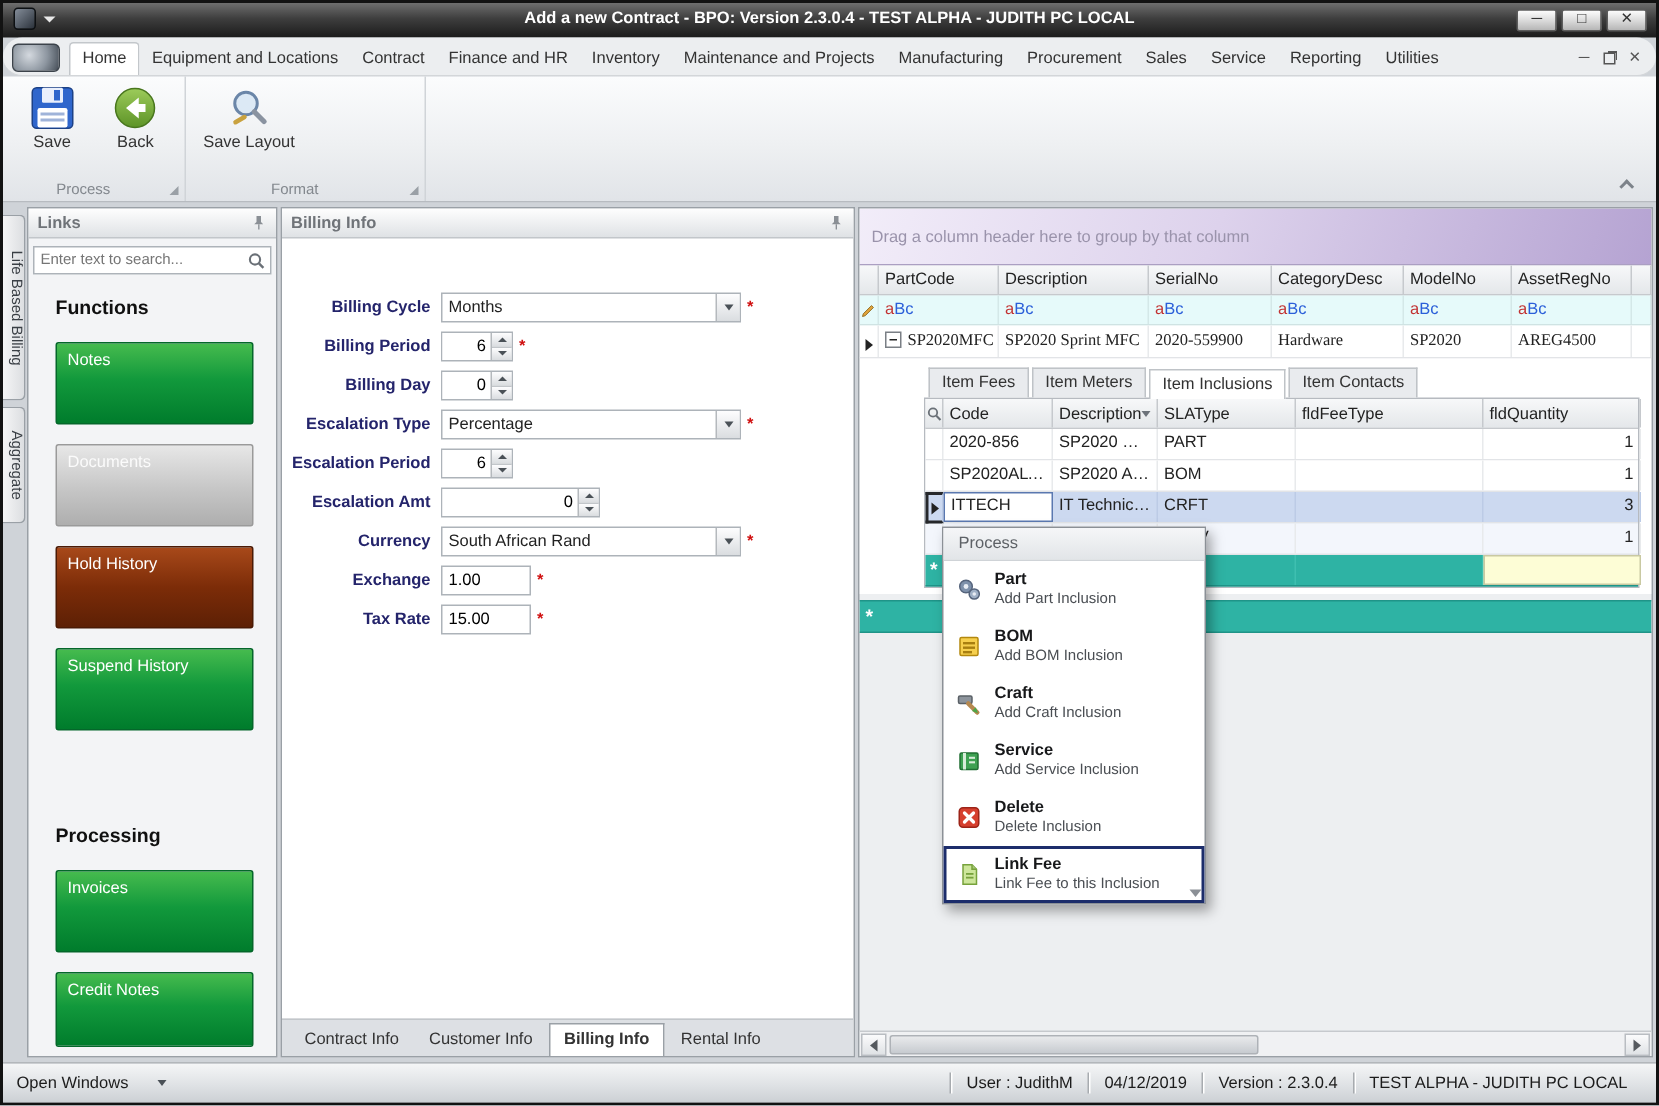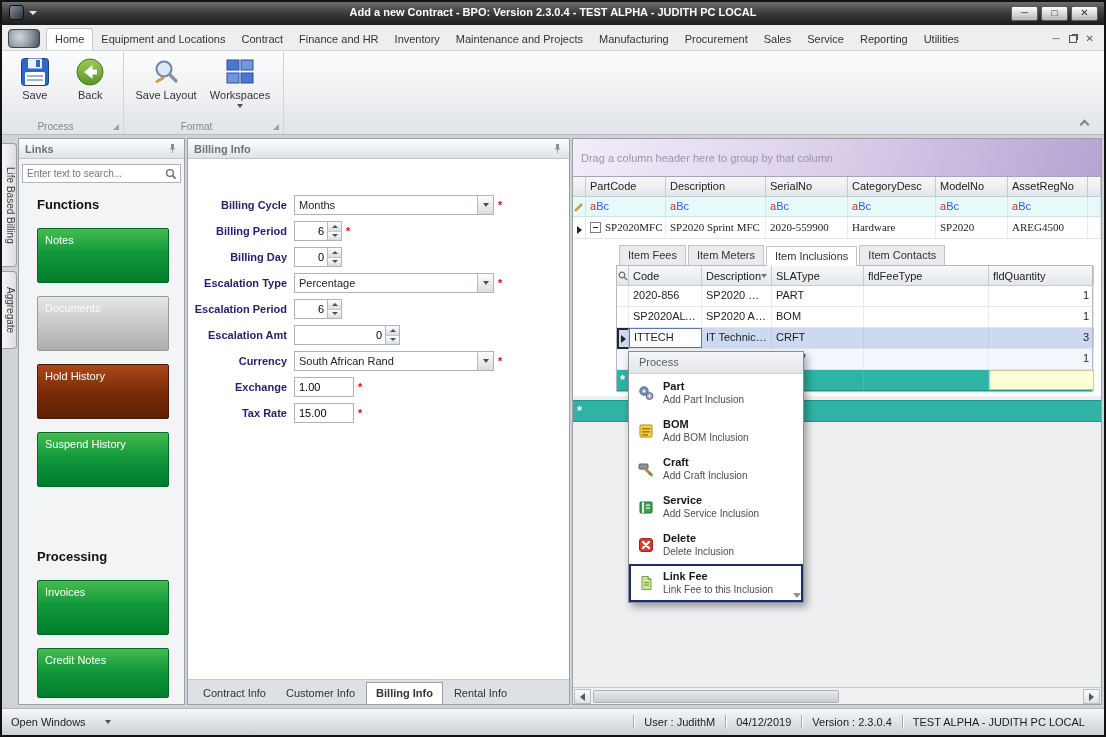--- a/index.html
+++ b/index.html
@@ -13,21 +13,21 @@
   .titlebar-title { position:absolute; left:0; right:0; top:4px; text-align:center; color:#fff; font-weight:bold; font-size:11px; }
   .tb-icons { position:absolute; left:7px; top:3px; display:flex; align-items:center; gap:5px; z-index:2; }
   .app-icon { width:15px; height:15px; border-radius:3px; background:linear-gradient(135deg,#848d99,#2b323b); border:1px solid #0d1013; }
   .caret-down-w { width:0; height:0; border-left:4px solid transparent; border-right:4px solid transparent; border-top:4px solid #e8e8e8; }
   .win-buttons { position:absolute; right:6px; top:4px; display:flex; gap:3px; z-index:2; }
   .win-btn { width:27px; height:15px; border:1px solid #5c5c5c; border-radius:2px; cursor:default;
     background:linear-gradient(180deg,#fdfdfd,#d8d8d8 55%,#b6b6b6); color:#333; font-size:10px; line-height:12px; text-align:center; }
 
   
   .ribbon-tabs { position:absolute; left:0; top:23px; width:100%; height:26px; background:#eceef0;
-    border-bottom:1px solid #d3d6d9; display:flex; align-items:flex-end; padding-left:4px; }
+    border-bottom:1px solid #d3d6d9; display:flex; align-items:flex-end; padding-left:4px;border-radius:13px; }
   .bpo-logo { width:32px; height:19px; margin:0 6px 2px 2px; border-radius:4px; border:1px solid #3c434b;
     background:radial-gradient(circle at 35% 40%, #d4d9df 0%, #8d96a0 55%, #454d57 100%); flex:none; }
   .rtab { padding:4px 8px 5px; color:#333; white-space:nowrap; cursor:default; }
   .rtab.active { background:#fff; border:1px solid #c3c7cb; border-bottom:none; border-radius:3px 3px 0 0; }
   .ribbon-winctrl { margin-left:auto; display:flex; gap:9px; padding:0 10px 6px; color:#555; font-size:10px; align-items:center; }
   .mini-glyph { line-height:10px; }
   .restore-glyph { width:8px; height:8px; border:1px solid #555; box-shadow:2px -2px 0 -1px #555; }
 
   
   .ribbon-body { position:absolute; left:0; top:49px; width:100%; height:84px;
@@ -251,30 +251,20 @@
 
     <div class="rgroup" style="left:122px; width:160px;">
       <div class="rgroup-buttons">
         <div class="rbtn wide">
           <svg width="30" height="30" viewBox="0 0 30 30">
             <circle cx="13" cy="12" r="7.5" fill="#dce9f5" stroke="#6b86a8" stroke-width="2"></circle>
             <line x1="18.5" y1="17.5" x2="25" y2="24" stroke="#8a93a0" stroke-width="3.4" stroke-linecap="round"></line>
             <line x1="6" y1="24.5" x2="12" y2="21" stroke="#c9a23f" stroke-width="3" stroke-linecap="round"></line>
           </svg>
           <span class="rbtn-label">Save Layout</span>
-        </div>
-        <div class="rbtn wide">
-          <svg width="30" height="30" viewBox="0 0 30 30">
-            <rect x="2" y="3" width="12" height="10" fill="#4a78d0" stroke="#2c4f96"></rect>
-            <rect x="16" y="3" width="12" height="10" fill="#7097e0" stroke="#2c4f96"></rect>
-            <rect x="2" y="16" width="12" height="10" fill="#7097e0" stroke="#2c4f96"></rect>
-            <rect x="16" y="16" width="12" height="10" fill="#4a78d0" stroke="#2c4f96"></rect>
-          </svg>
-          <span class="rbtn-label">Workspaces</span>
-          <div class="rbtn-caret"></div>
         </div>
       </div>
       <div class="group-caption">Format</div>
       <div class="launcher"></div>
     </div>
     <div class="ribbon-chevron"></div>
   </div>
 
   <div class="main">
 

